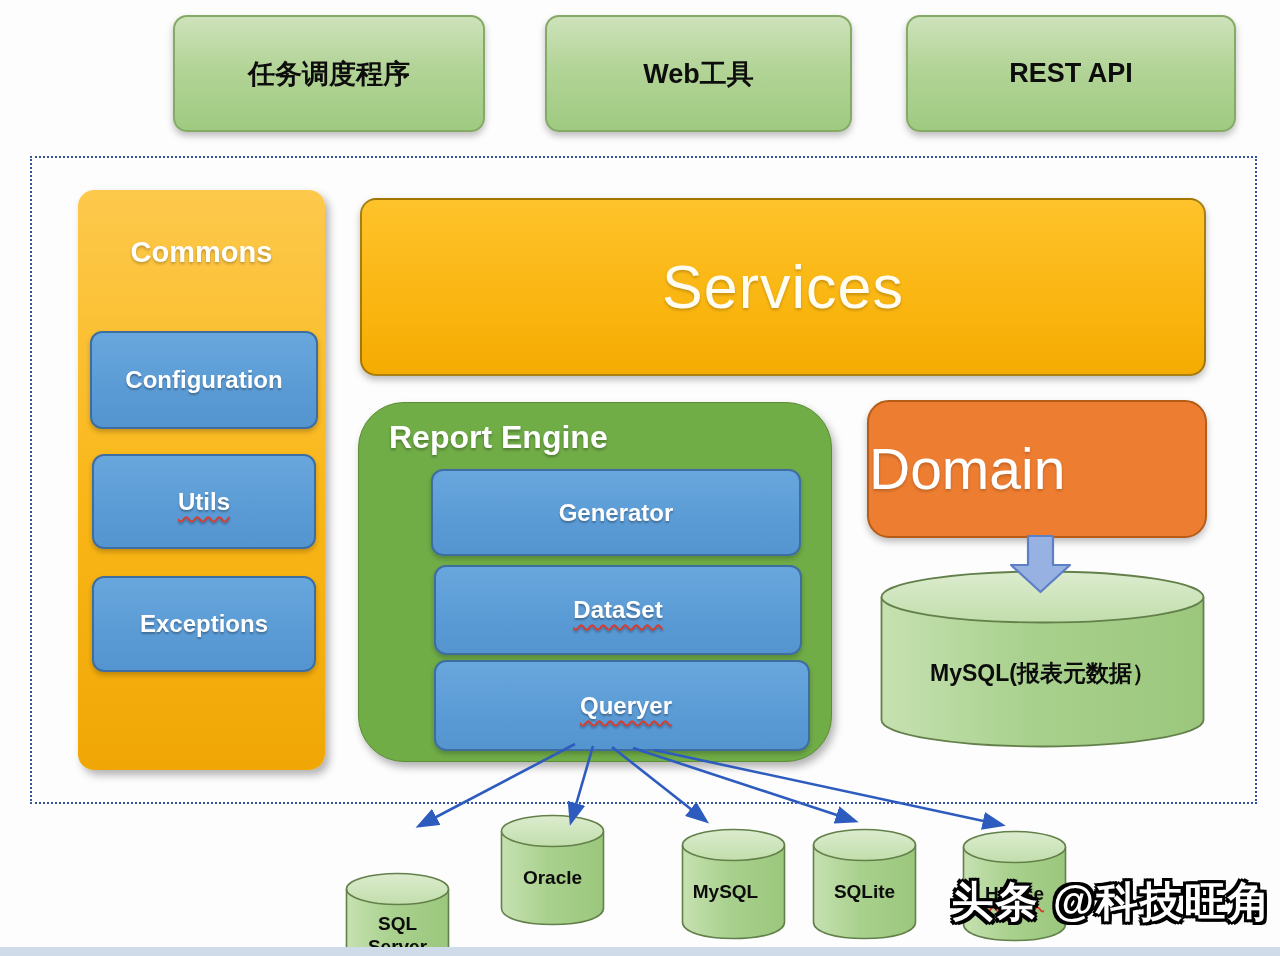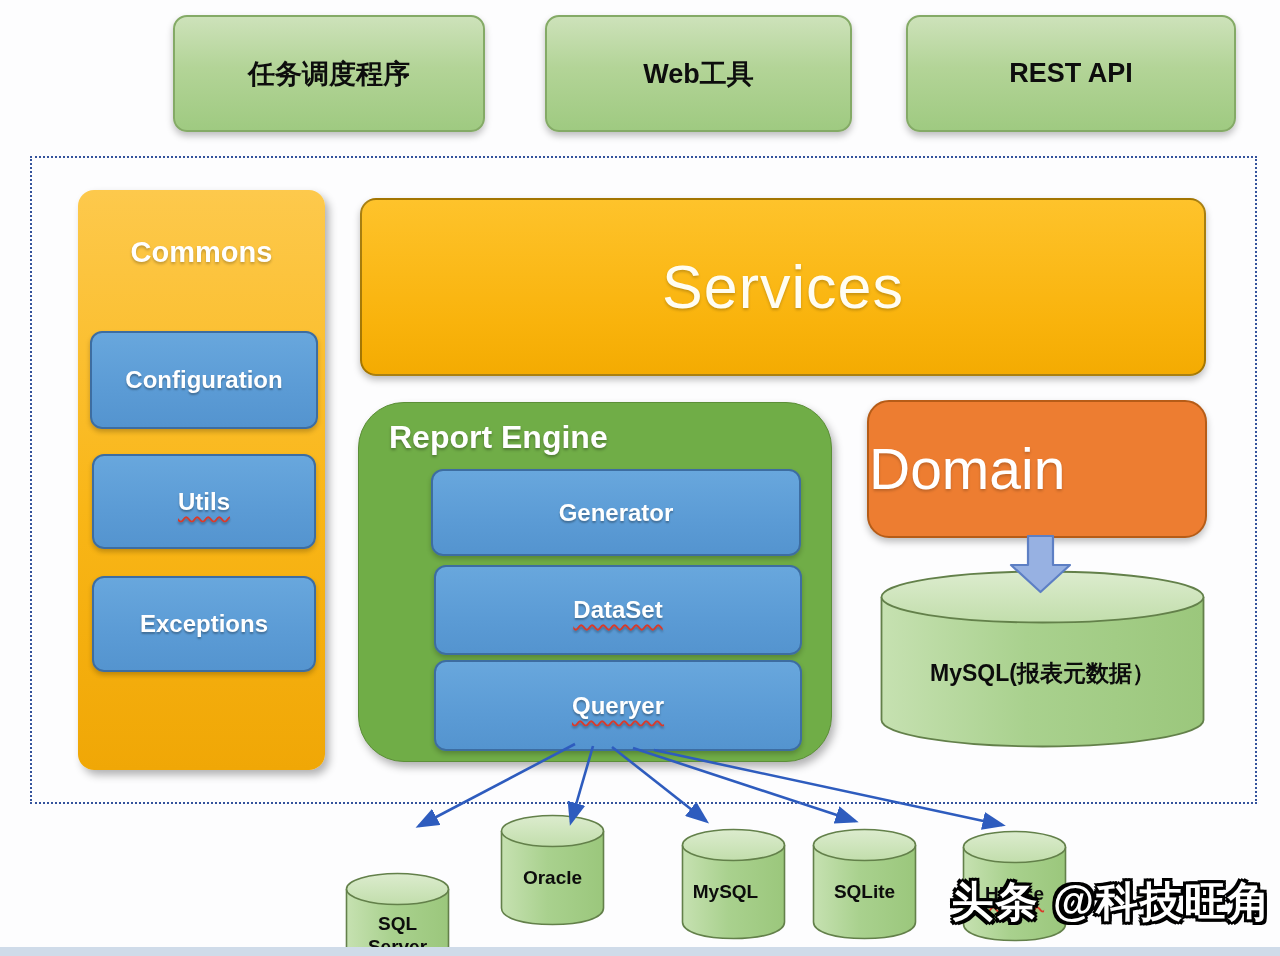--- a/index.html
+++ b/index.html
@@ -73,21 +73,21 @@
     box-shadow:3px 5px 9px rgba(0,0,0,0.3);
     z-index:2;
   }
   .report-title {
     position:absolute; left:30px; top:16px;
     color:#fff; font-weight:bold; font-size:32px;
     text-shadow:0 2px 3px rgba(0,0,0,0.3);
   }
   #gen { left:72px; top:66px;  width:366px; height:83px; }
   #ds  { left:75px; top:162px; width:364px; height:86px; }
-  #qr  { left:75px; top:257px; width:364px; height:87px; }
+  #qr  { left:75px; top:257px; width:364px; height:87px;padding-left:8px; }
 
   
   .domain {
     position:absolute; left:867px; top:400px; width:336px; height:134px;
     border-radius:22px; background:#ed7d31; border:2px solid #b65c17;
     box-shadow:0 4px 7px rgba(0,0,0,0.25);
     display:flex; align-items:center; justify-content:flex-start;
     color:#fff; font-size:57px; font-weight:400;
     text-shadow:0 2px 3px rgba(0,0,0,0.2);
     z-index:2;

